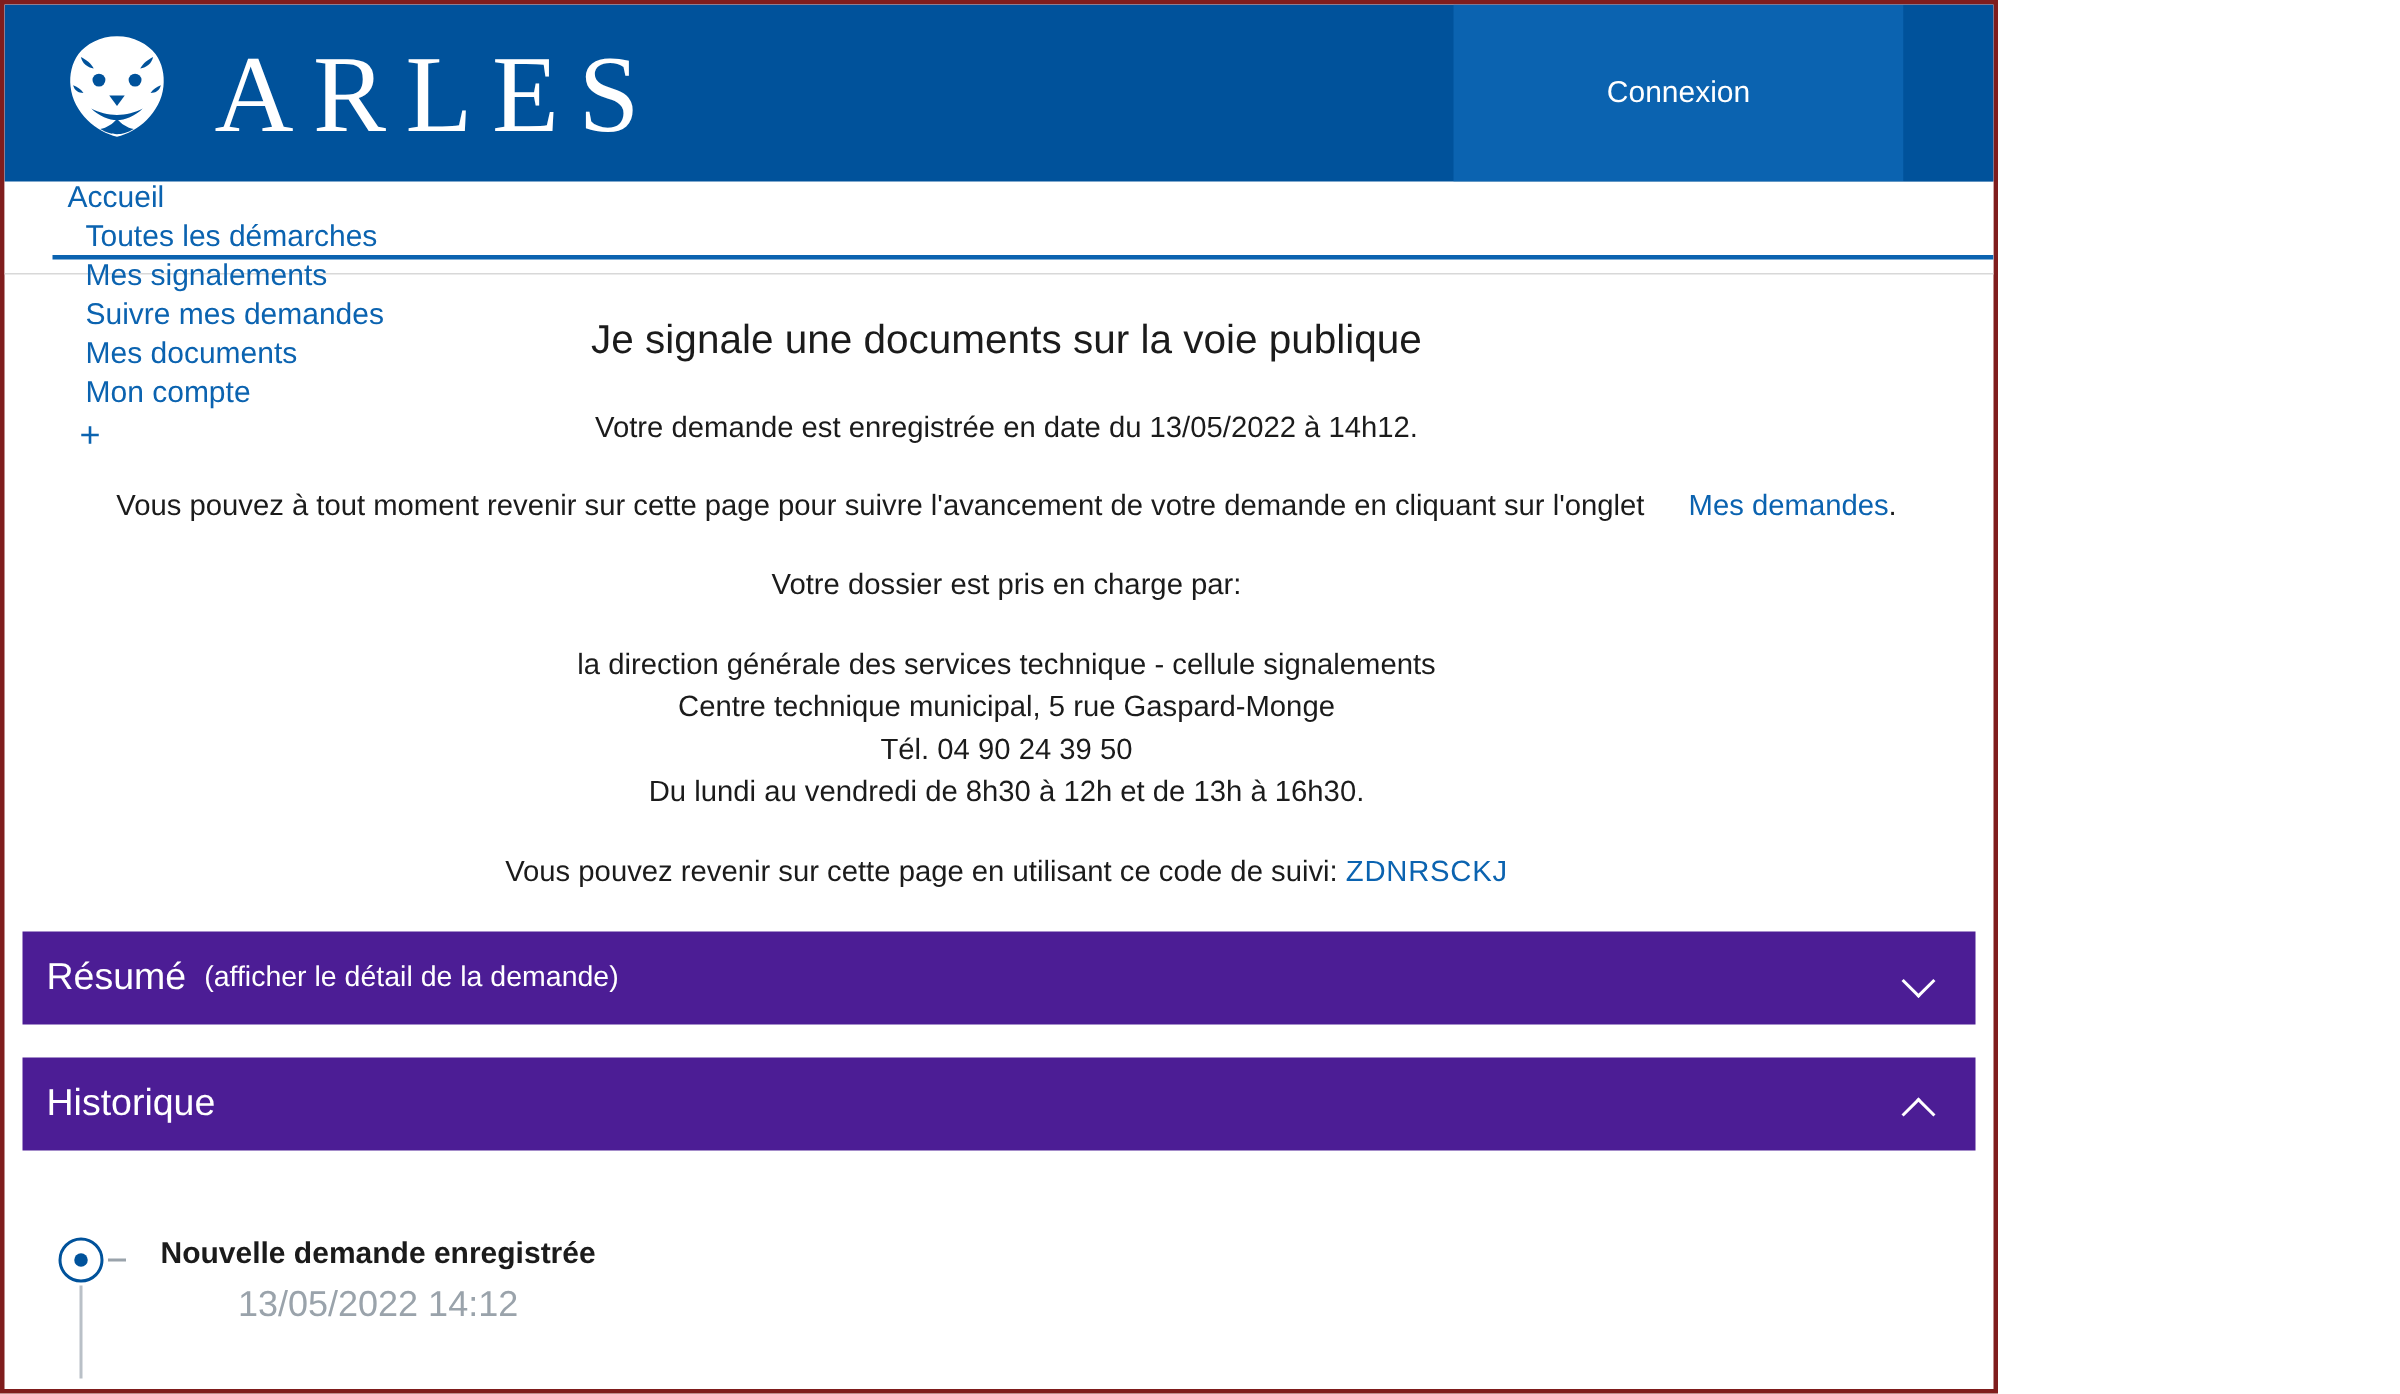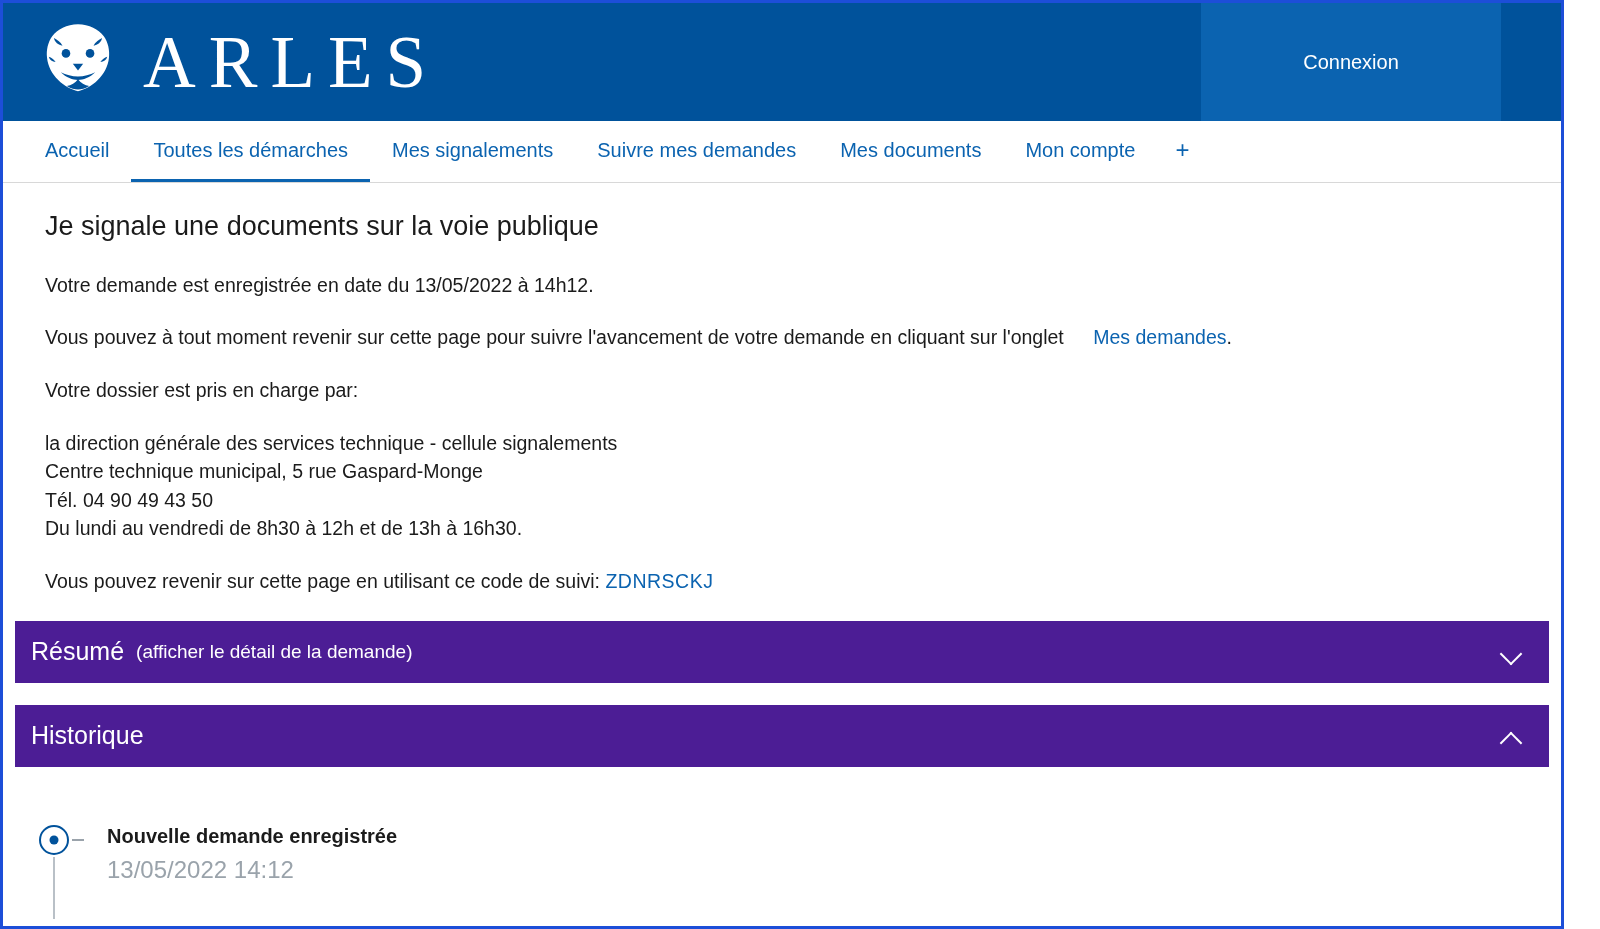--- a/index.html
+++ b/index.html
@@ -8,26 +8,27 @@
     background: #ffffff;
   }
   body {
     width: 1600px;
     height: 929px;
     font-family: "Liberation Sans", sans-serif;
     overflow: hidden;
   }
   .page {
     position: relative;
-    width: 1564px;
+    width: 1332px;
     height: 929px;
     box-sizing: border-box;
-    border: 3px solid #1d4ed8;
+    border: 3px solid #7f1d1d;
     background: #ffffff;
     overflow: hidden;
+    text-align: center;
   }
 
   
   .header {
     position: relative;
     height: 118px;
     background: #00529b;
     display: flex;
     align-items: center;
     overflow: hidden;
@@ -75,20 +76,21 @@
 
   
   .nav {
     height: 62px;
     border-bottom: 1px solid #d8d8d8;
     display: flex;
     align-items: stretch;
     padding-left: 32px;
     box-sizing: border-box;
     background: #ffffff;
+    flex-direction: column;
   }
   .nav-item {
     display: flex;
     align-items: center;
     padding: 0 22px;
     color: #0b63b0;
     font-size: 20px;
     white-space: nowrap;
     cursor: pointer;
     border-bottom: 3px solid transparent;
@@ -293,21 +295,21 @@
 
     <p class="para">
       <span>Vous pouvez à tout moment revenir sur cette page pour suivre l'avancement de votre demande en cliquant sur l'onglet </span><a class="inline-link" href="#">Mes demandes</a><span>.</span>
     </p>
 
     <p class="para">Votre dossier est pris en charge par:</p>
 
     <div class="block">
       <div>la direction générale des services technique - cellule signalements</div>
       <div>Centre technique municipal, 5 rue Gaspard-Monge</div>
-      <div>Tél. 04 90 49 43 50</div>
+      <div>Tél. 04 90 24 39 50</div>
       <div>Du lundi au vendredi de 8h30 à 12h et de 13h à 16h30.</div>
     </div>
 
     <p class="para">
       <span>Vous pouvez revenir sur cette page en utilisant ce code de suivi: </span><span class="code">ZDNRSCKJ</span>
     </p>
   </div>
 
   <div class="accordion">
     <span class="acc-title">Résumé</span>

